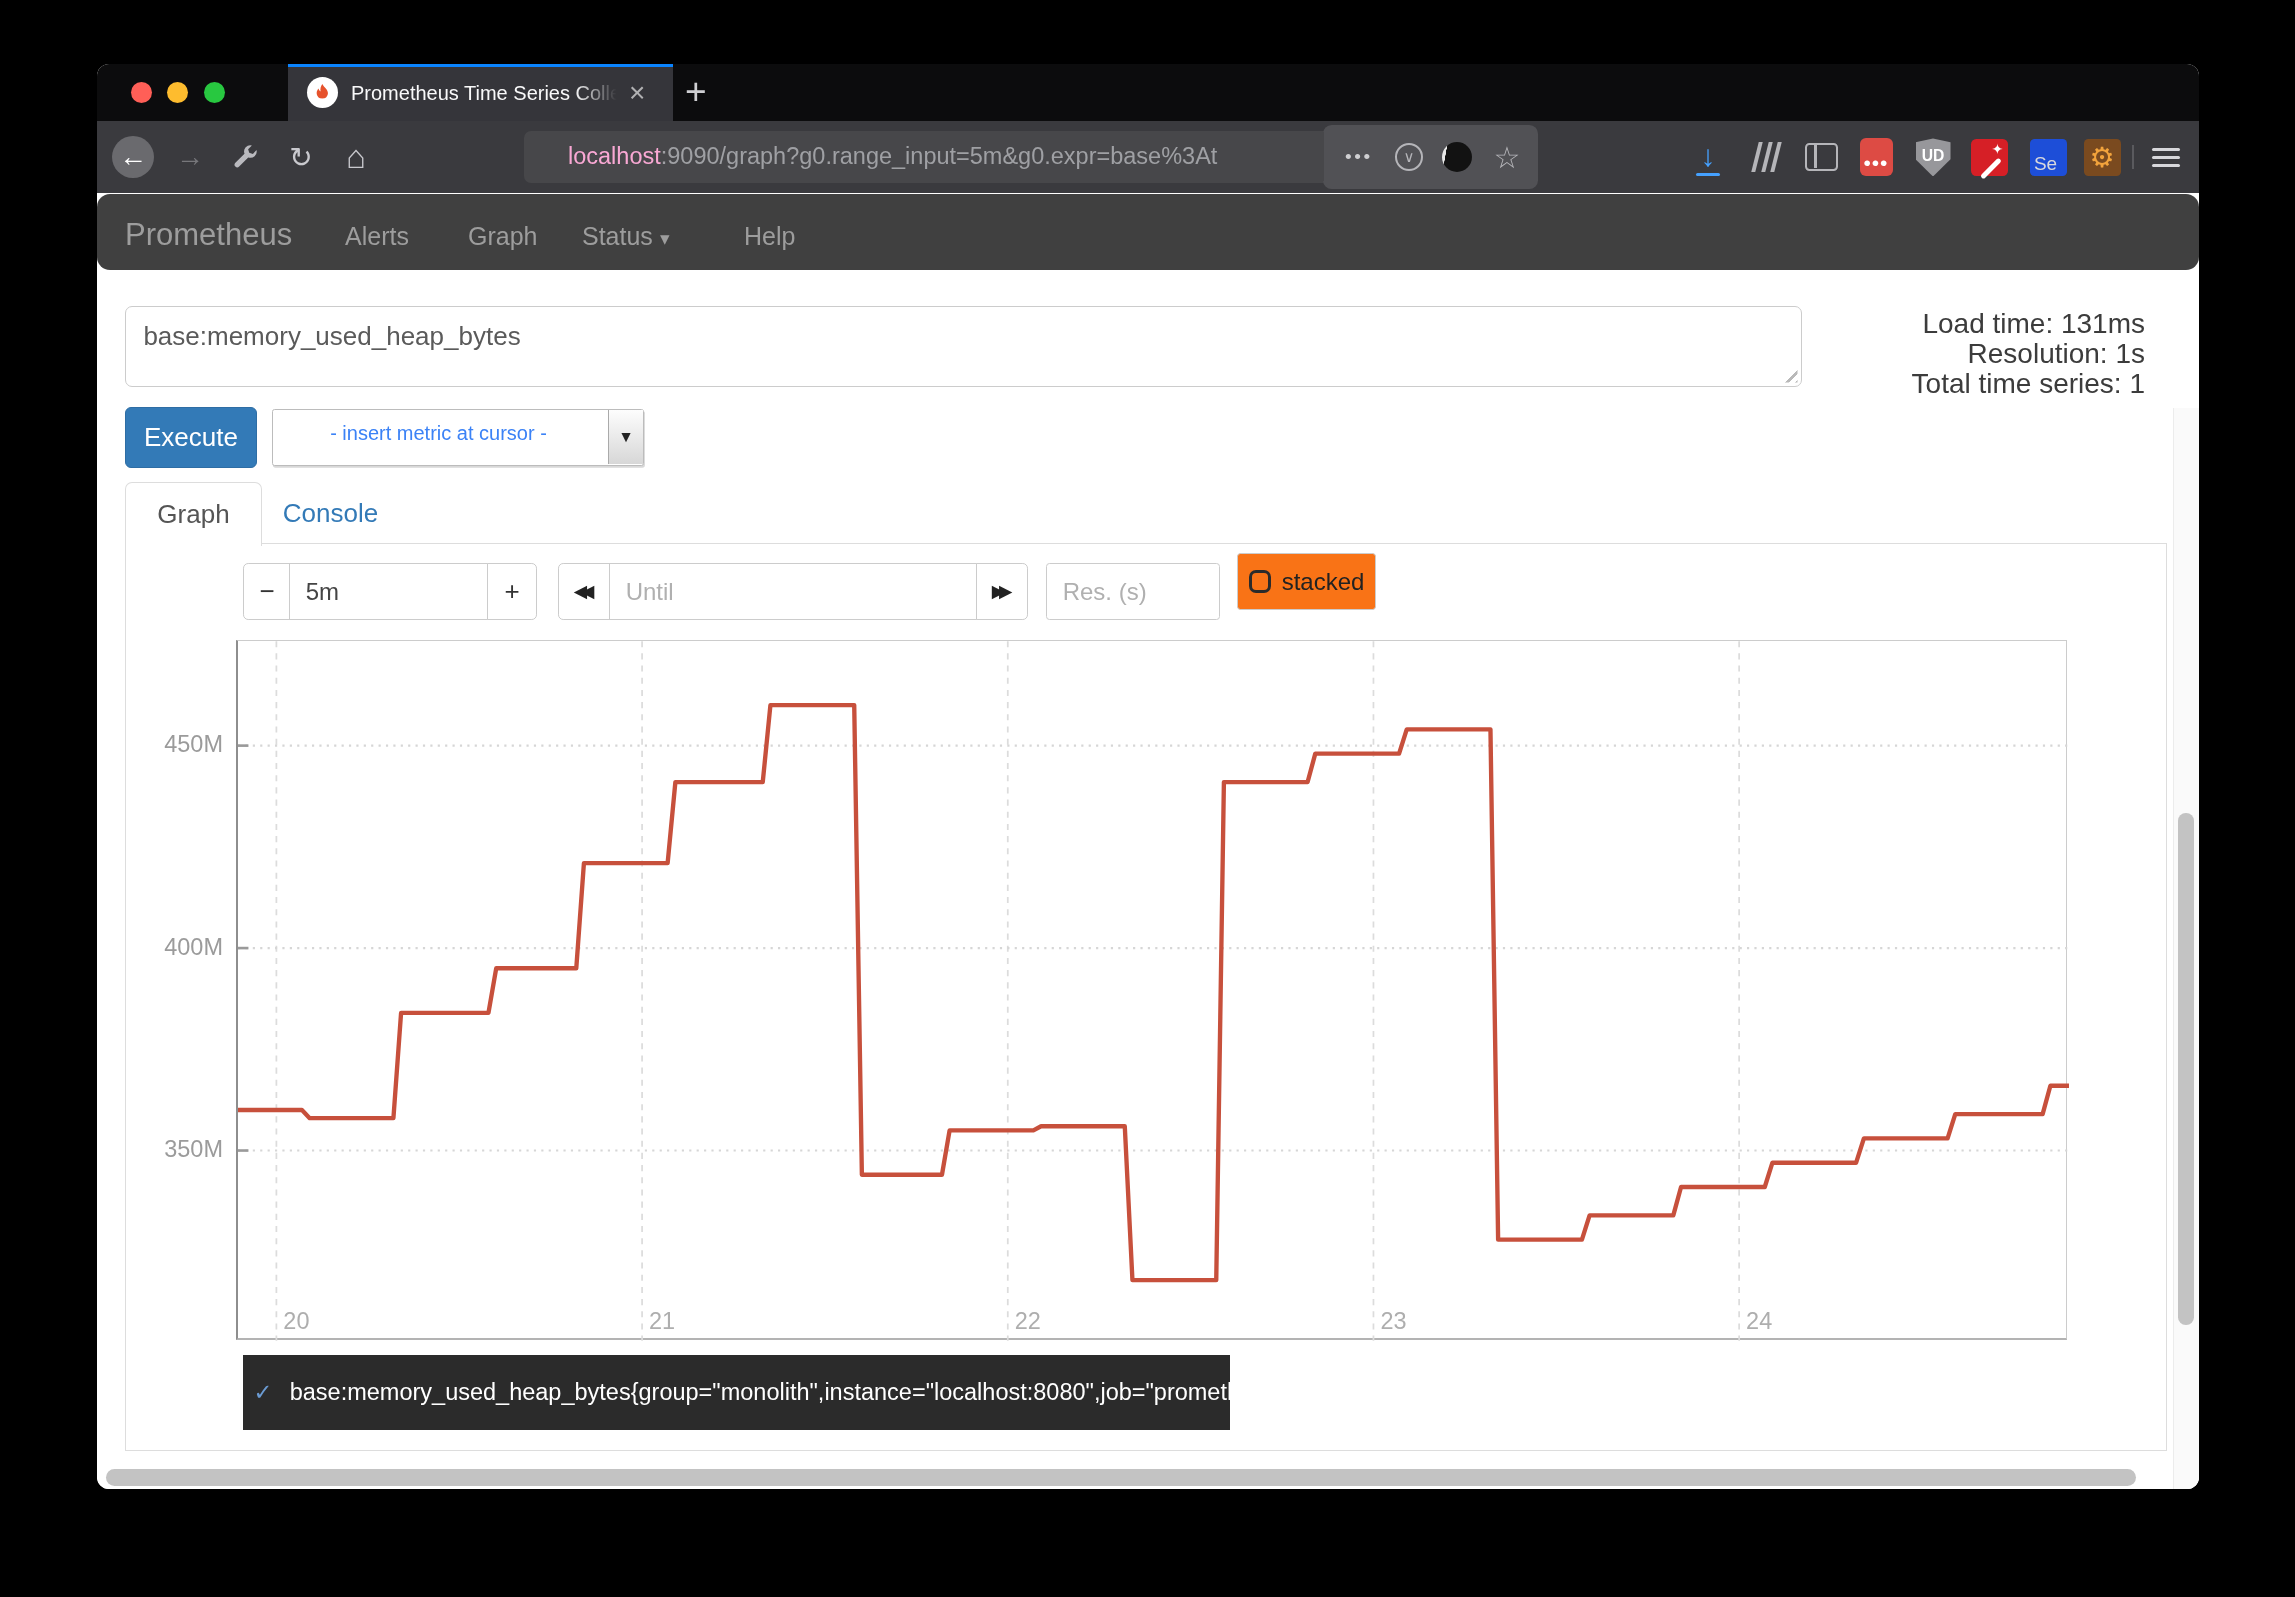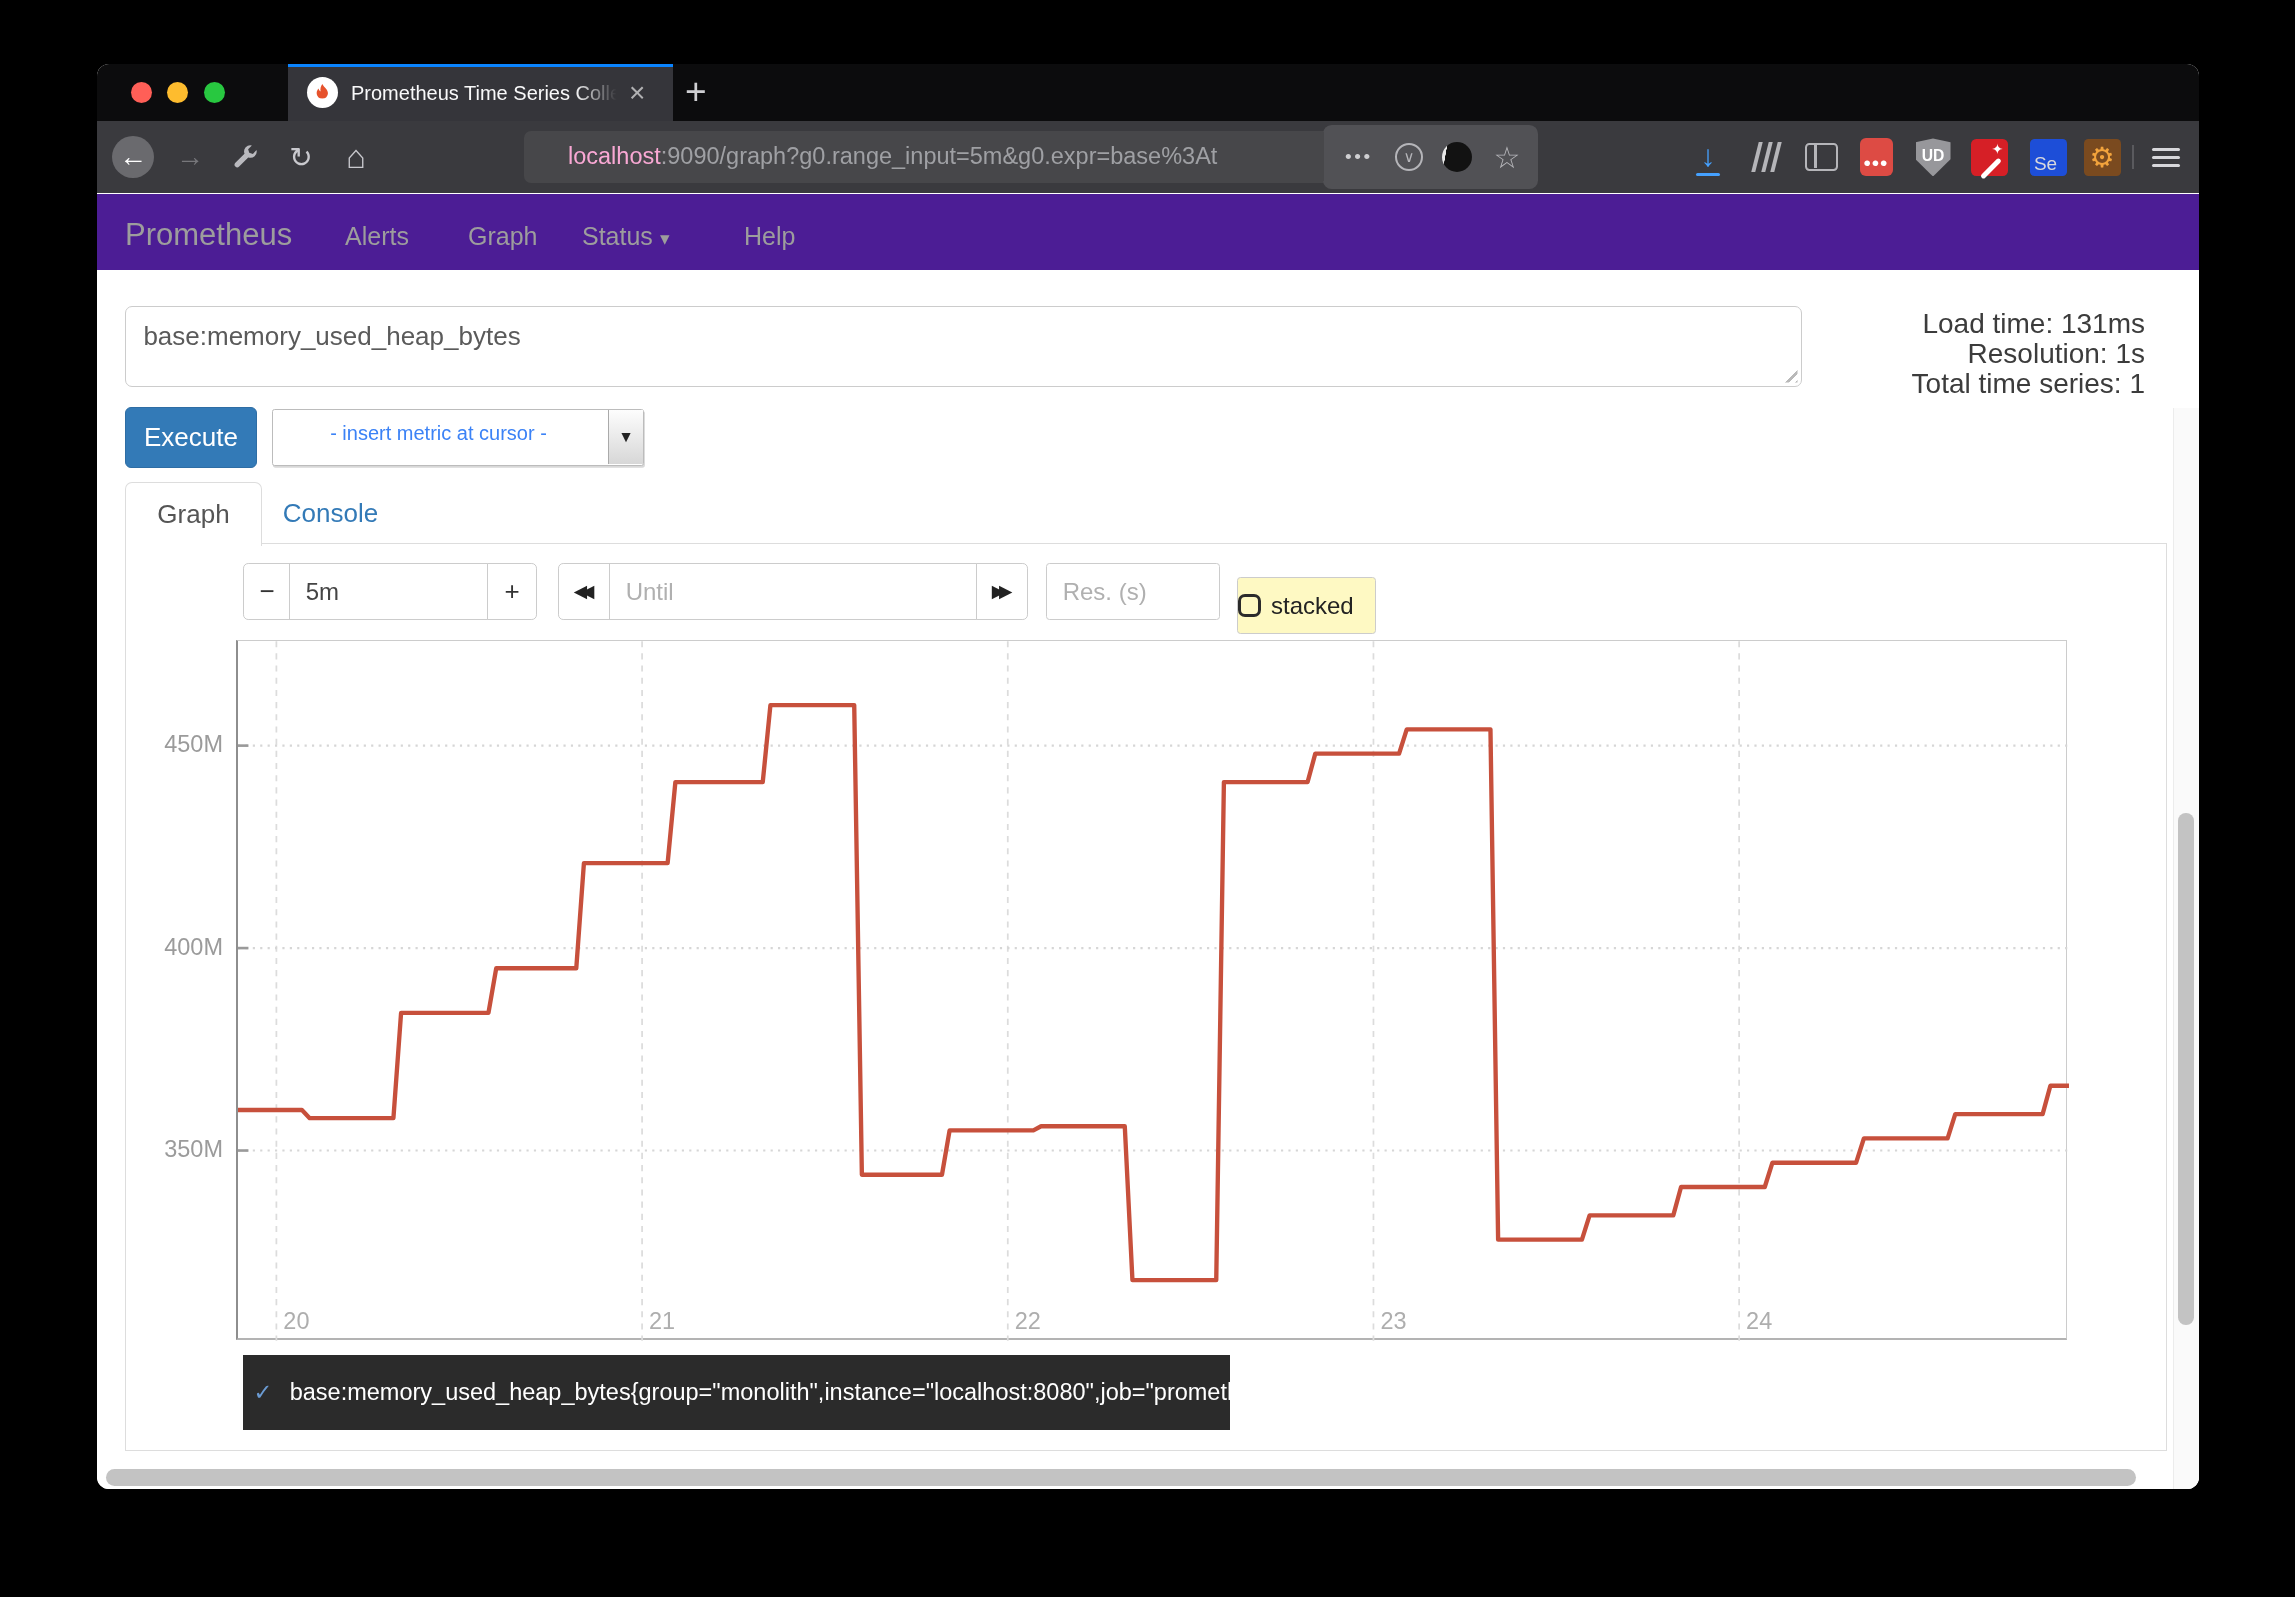--- a/index.html
+++ b/index.html
@@ -34,21 +34,21 @@
   .shieldud { width:35px; height:38px; background:#97979b; clip-path:polygon(0 10%, 50% 0, 100% 10%, 100% 55%, 50% 100%, 0 55%); color:#fff; font-weight:bold; font-size:15.7px; text-align:center; line-height:35px; }
   .wandext { width:37px; height:37px; background:#d61f26; border-radius:5.2px; position:relative; }
   .wandext i { position:absolute; left:7px; bottom:5.2px; width:26px; height:5.2px; background:#fff; transform:rotate(-45deg); border-radius:2.6px; }
   .wandext em { position:absolute; right:4.4px; top:1.7px; color:#fff; font-size:14px; font-style:normal; }
   .seext { width:37px; height:37px; background:#1d4ed8; border-radius:4.4px; color:#d9d9dd; font-size:19px; line-height:50px; padding-left:4.4px; position:relative; }
   .gearext { width:37px; height:37px; background:#7a4a1f; border-radius:4.4px; color:#f2a33c; font-size:28px; text-align:center; line-height:38px; }
   .burger span { display:block; width:28px; height:3.5px; background:#d7d7db; margin:4.4px 0; border-radius:1.7px; }
   #toolbar-divider { position:absolute; left:2035px; top:24px; width:1.7px; height:24px; background:#5a5a5e; }
 
   
-  #promnav { position:absolute; left:0; top:130px; width:100%; height:76px; background:#4c1d95; }
+  #promnav { position:absolute; left:0; top:130px; width:100%; height:76px; background:#404040;border-radius:13px; }
   #brand { position:absolute; left:28px; top:22.6px; font-size:31px; color:#9d9d9d; }
   .pnav { position:absolute; top:28px; font-size:25px; color:#9d9d9d; }
   .caret { display:inline-block; margin-left:7px; font-size:19px; }
 
   #page { position:absolute; left:0; top:214px; width:100%; height:1211px; background:#fff; }
   #expr-box { position:absolute; left:28px; top:28px; width:1677px; height:81px; border:1.7px solid #ccc; border-radius:7px; background:#fff; }
   #expr-text { position:absolute; left:17.4px; top:14px; font-size:26px; color:#5a5a5a; }
   #resize-grip { position:absolute; right:3.5px; bottom:3.5px; width:17.4px; height:17.4px; background:repeating-linear-gradient(315deg, #b9b9b9 0 2.2px, transparent 2.2px 7px); clip-path:polygon(100% 0, 100% 100%, 0 100%); }
   #stats { position:absolute; right:54px; top:31px; text-align:right; font-size:28px; color:#3c3c3c; line-height:30px; }
   #execute-btn { position:absolute; left:28px; top:129px; width:132px; height:61px; background:#337ab7; border:1.7px solid #2e6da4; border-radius:6px; color:#fff; font-size:26px; display:flex; align-items:center; justify-content:center; }
@@ -57,21 +57,21 @@
   #select-arrow-box { position:absolute; right:0; top:0; width:35px; height:54px; background:linear-gradient(#fdfdfd,#d7d7d7); border-left:1.7px solid #aaa; display:flex; align-items:center; justify-content:center; font-size:15.7px; color:#222; }
 
   #tab-graph { position:absolute; left:28px; top:204px; width:137px; height:64px; background:#fff; border:1.7px solid #ddd; border-bottom:none; border-radius:7px 7px 0 0; z-index:3; display:flex; align-items:center; justify-content:center; font-size:26px; color:#555; }
   #tab-console { position:absolute; left:164px; top:204px; width:139px; height:63px; display:flex; align-items:center; justify-content:center; font-size:26px; color:#337ab7; }
 
   #panel { position:absolute; left:28px; top:265px; width:2042px; height:908px; border:1.7px solid #ddd; background:#fff; z-index:2; }
   .gbtn { position:absolute; top:19px; height:57px; background:#fff; border:1.7px solid #ccc; display:flex; align-items:center; justify-content:center; font-size:26px; color:#333; }
   .ginput { position:absolute; top:19px; height:57px; background:#fff; border:1.7px solid #ccc; font-size:24px; color:#444; padding-left:15.7px; font-family:"Liberation Sans", sans-serif; }
   .ginput::placeholder { color:#b0b0b0; }
   .dbl { font-size:17.4px; letter-spacing:-6px; padding-right:6px; color:#222; }
-  #stacked-btn { position:absolute; left:1111px; top:33px; width:139px; height:57px; border:1.7px solid #ccc; border-radius:3.5px; background:#fef9c3; display:flex; align-items:center; justify-content:flex-start; }
+  #stacked-btn { position:absolute; left:1111px; top:9px; width:139px; height:57px; border:1.7px solid #ccc; border-radius:3.5px; background:#f97316; display:flex; align-items:center; justify-content:center; }
   #stacked-check { width:22.6px; height:22.6px; border:3.5px solid #2b2b2b; border-radius:7px; margin-right:10.4px; }
   #stacked-label { font-size:24px; color:#222; }
 
   #plotbox { position:absolute; left:110px; top:96px; width:1831px; height:700px; border-top:1.7px solid #ccc; border-right:1.7px solid #ccc; border-bottom:2.6px solid #b3b3b3; border-left:2.6px solid #8e8e8e; }
   .ylab { position:absolute; left:0; width:97px; text-align:right; font-size:23.5px; color:#9b9b9b; height:28px; line-height:28px; }
   #legend { position:absolute; left:117px; top:811px; width:987px; height:75px; background:#2b2b2b; display:flex; align-items:center; }
   #legend-check { color:#6b9bd2; font-size:22.6px; margin:0 8.7px 0 10.4px; }
   #legend-swatch { width:19px; height:22.6px; border-radius:4.4px; margin-right:8.7px; }
   #legend-text { color:#fff; font-size:23.5px; white-space:nowrap; }
 

